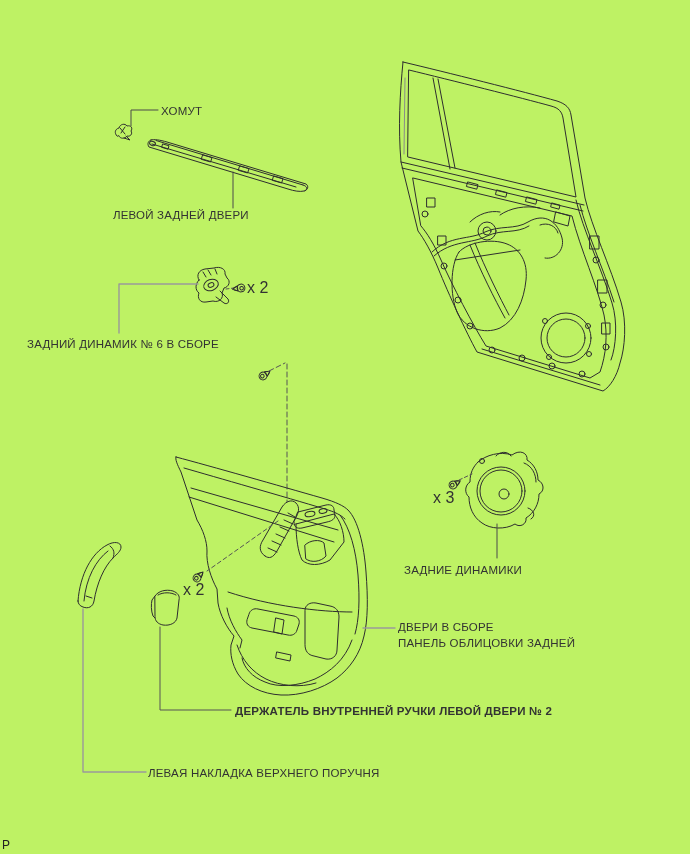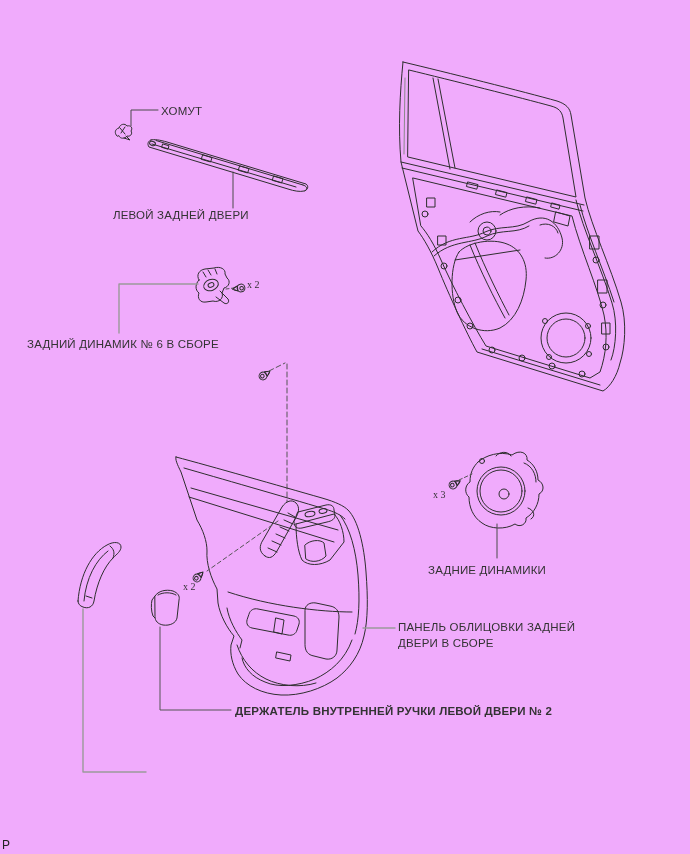--- a/index.html
+++ b/index.html
@@ -1,21 +1,21 @@
 <!DOCTYPE html>
 <html><head>
 <meta charset="utf-8">
 <style>
   html,body{margin:0;padding:0;background:#fff;}
-  #stage{position:relative;width:690px;height:854px;background:#f0abfc;overflow:hidden;
+  #stage{position:relative;width:690px;height:854px;background:#bef264;overflow:hidden;
          font-family:"Liberation Sans",sans-serif;}
   #art{position:absolute;left:0;top:0;}
   .label{position:absolute;font-size:11.5px;line-height:16px;color:#333;
          letter-spacing:.2px;white-space:nowrap;}
-  .qty{position:absolute;font-size:10px;color:#333;white-space:nowrap;font-family:Liberation Serif, serif;}
+  .qty{position:absolute;font-size:16px;color:#333;white-space:nowrap;}
   .corner{position:absolute;font-size:12px;color:#222;}
 </style>
 </head>
 <body>
 
 <div id="stage">
 
   <svg id="art" width="690" height="854" viewBox="0 0 690 854" fill="none" stroke="#2e2e2e" stroke-width="1" stroke-linecap="round" stroke-linejoin="round">
 
     <defs>
@@ -175,25 +175,26 @@
   <div class="label" style="left:161px;top:103px;">ХОМУТ</div>
 
   <div class="label" style="left:113px;top:207px;">
     <span style="display:block">ЛЕВОЙ ЗАДНЕЙ ДВЕРИ</span>
   </div>
 
   <div class="label" style="left:27px;top:336px;">ЗАДНИЙ ДИНАМИК № 6 В СБОРЕ</div>
   <div class="qty" style="left:247px;top:279px;">x 2</div>
 
   <div class="qty" style="left:433px;top:489px;">x 3</div>
-  <div class="label" style="left:428px;top:562px;">ЗАДНИЕ ДИНАМИКИ</div>
+  <div class="label" style="left:404px;top:562px;">ЗАДНИЕ ДИНАМИКИ</div>
 
   <div class="label" style="left:398px;top:619px;">
+    <span style="display:block">ДВЕРИ В СБОРЕ</span>
     <span style="display:block">ПАНЕЛЬ ОБЛИЦОВКИ ЗАДНЕЙ</span>
-    <span style="display:block">ДВЕРИ В СБОРЕ</span>
   </div>
   <div class="qty" style="left:183px;top:581px;">x 2</div>
 
   <div class="label" style="left:235px;top:703px;font-weight:bold;">ДЕРЖАТЕЛЬ ВНУТРЕННЕЙ РУЧКИ ЛЕВОЙ ДВЕРИ № 2</div>
 
+  <div class="label" style="left:148px;top:765px;">ЛЕВАЯ НАКЛАДКА ВЕРХНЕГО ПОРУЧНЯ</div>
 
   <div class="corner" style="left:2px;top:838px;">P</div>
 </div>
 
 </body></html>

